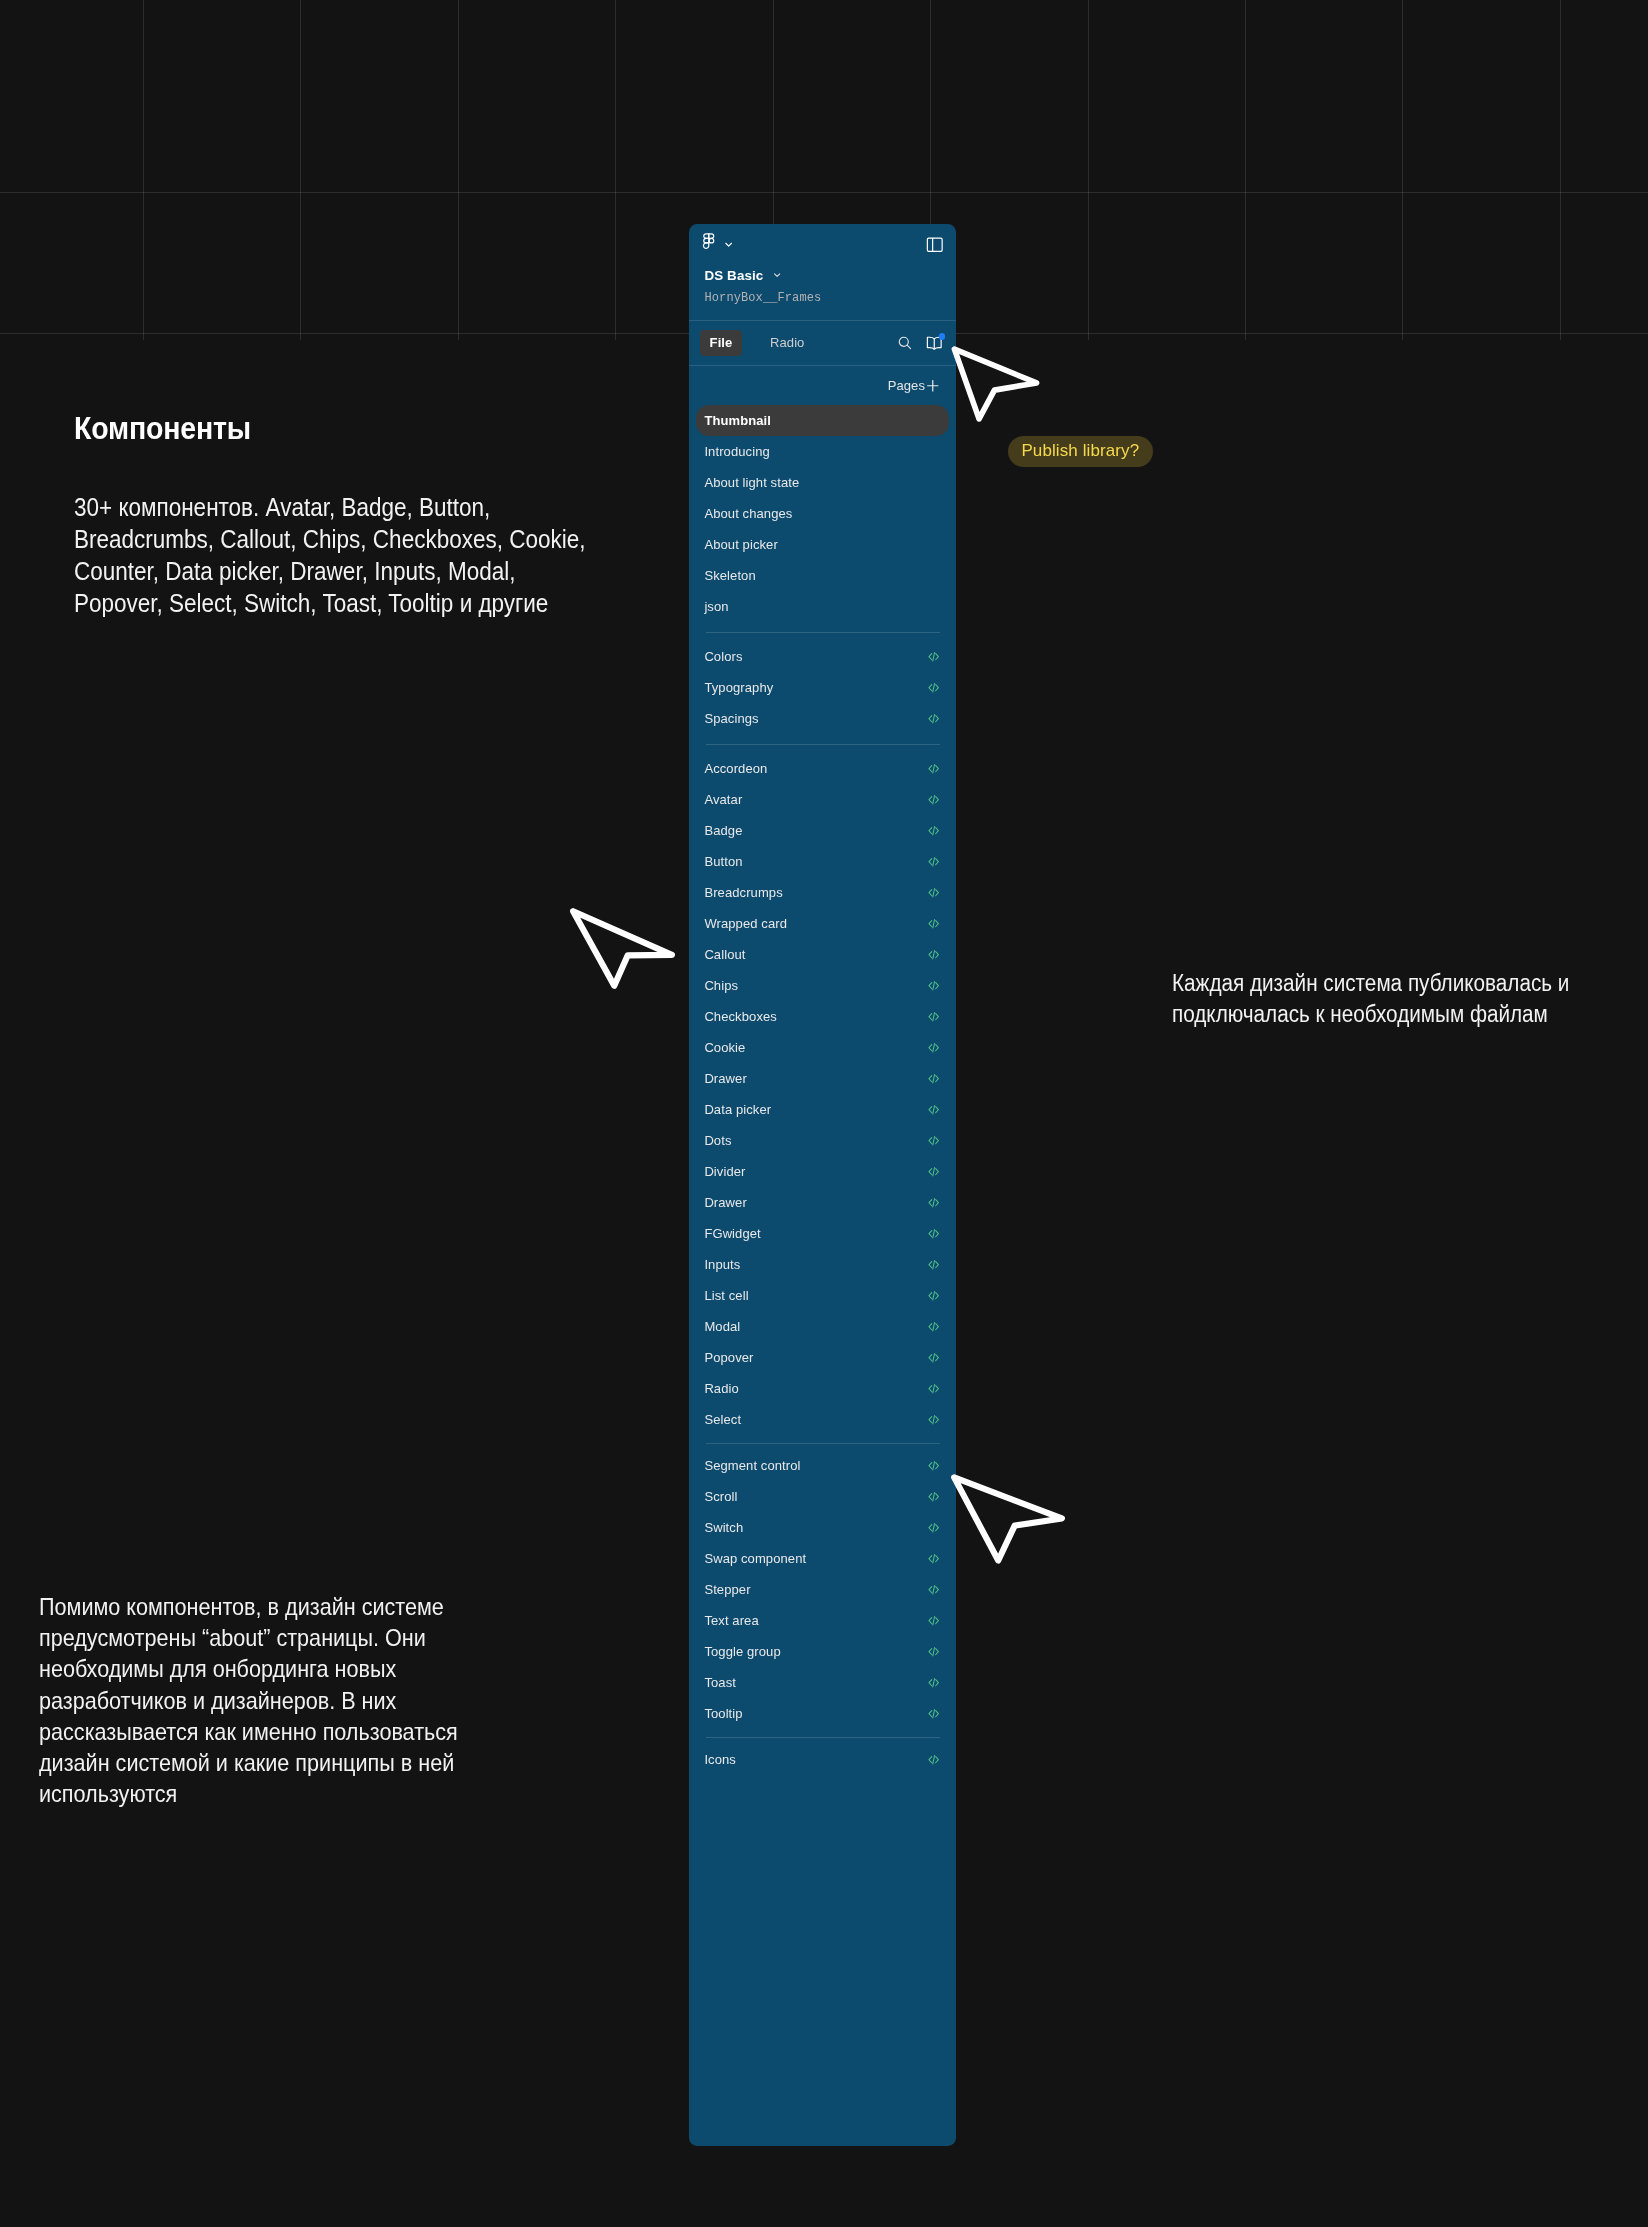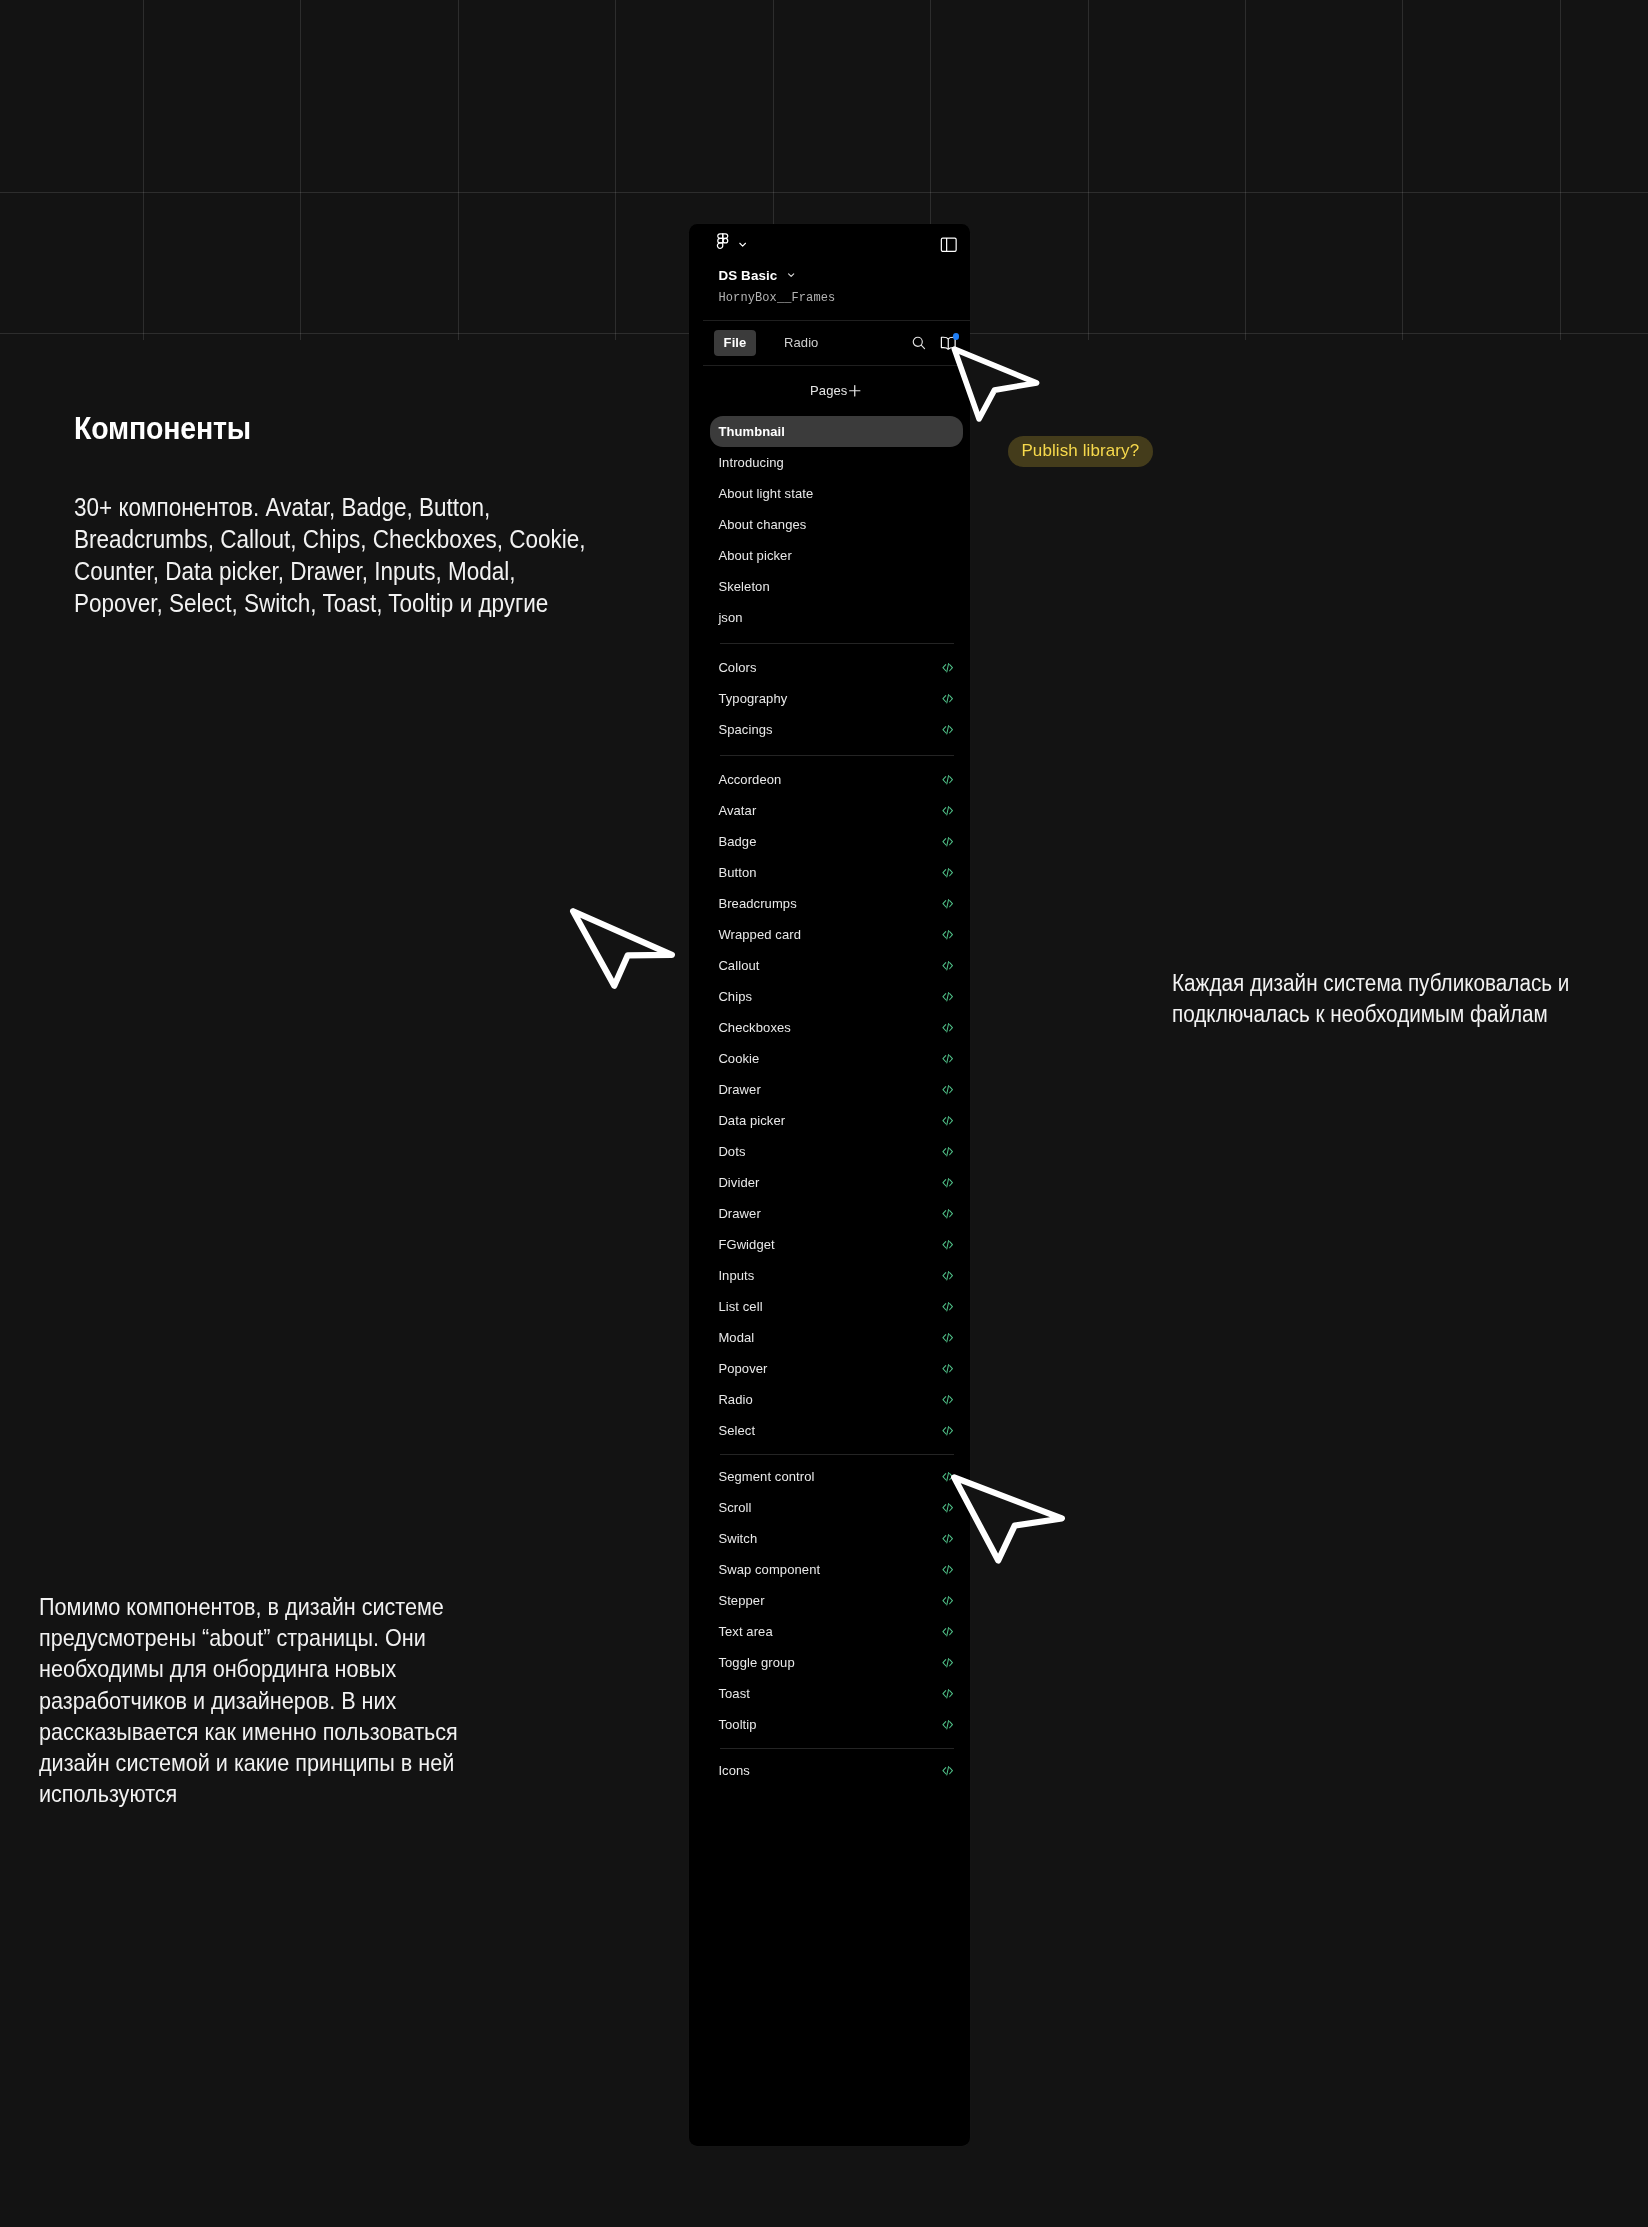--- a/index.html
+++ b/index.html
@@ -44,25 +44,24 @@
   #right-copy{
     position:absolute;left:1172px;top:968px;width:474px;
     font-family:"Liberation Sans Narrow","Liberation Sans",sans-serif;
     font-weight:400;font-size:23px;line-height:1.33;color:#f2f2f2;
     transform:scaleX(.9);transform-origin:left top;
   }
 
   
   #figma-panel{
     position:absolute;left:689px;top:224px;width:267px;height:1922px;
-    background:#000000;border-radius:8.2px 8.2px 8.2px 8.2px;
+    background:#0c4a6e;border-radius:8.2px 8.2px 8.2px 8.2px;
     box-shadow:0 0 0 0.5px rgba(255,255,255,.02);
     overflow:hidden;
     font-size:0;
-    padding-left:14px;
   }
   #panel-toolbar{
     height:41px;display:flex;align-items:center;justify-content:space-between;
     padding:0 12.4px;box-sizing:border-box;
   }
   .icon-btn{display:inline-flex;align-items:center;justify-content:center;}
   #figma-logo-group{display:flex;align-items:center;gap:6.2px;}
 
   #panel-fileinfo{padding:3.1px 15.5px 0 15.5px;}
   #file-title-row{display:flex;align-items:center;gap:8.8px;}
@@ -85,21 +84,21 @@
   #tab-actions{display:flex;align-items:center;gap:13.4px;padding-right:2.1px;}
   #library-icon-wrap{position:relative;}
   #library-dot{
     position:absolute;right:-2.6px;top:-2.1px;width:6.7px;height:6.7px;border-radius:50%;
     background:#1f7ef5;
   }
 
   #panel-divider-tabs{height:0.5px;background:rgba(255,255,255,.12);}
 
   #pages-header{
-    height:51px;display:flex;align-items:center;justify-content:center;
+    height:40px;display:flex;align-items:center;justify-content:flex-end;
     padding:0 15.5px 0 15.5px;box-sizing:border-box;
   }
   #pages-label{font-size:13px;color:#e6e6e6;font-weight:400;letter-spacing:0.1px;
       font-family:"Liberation Sans",sans-serif;}
 
   .list-row{
     height:31px;display:flex;align-items:center;justify-content:space-between;
     margin:0 7.2px;padding:0 8.2px;border-radius:13px;box-sizing:border-box;
   }
   .list-row .label{

